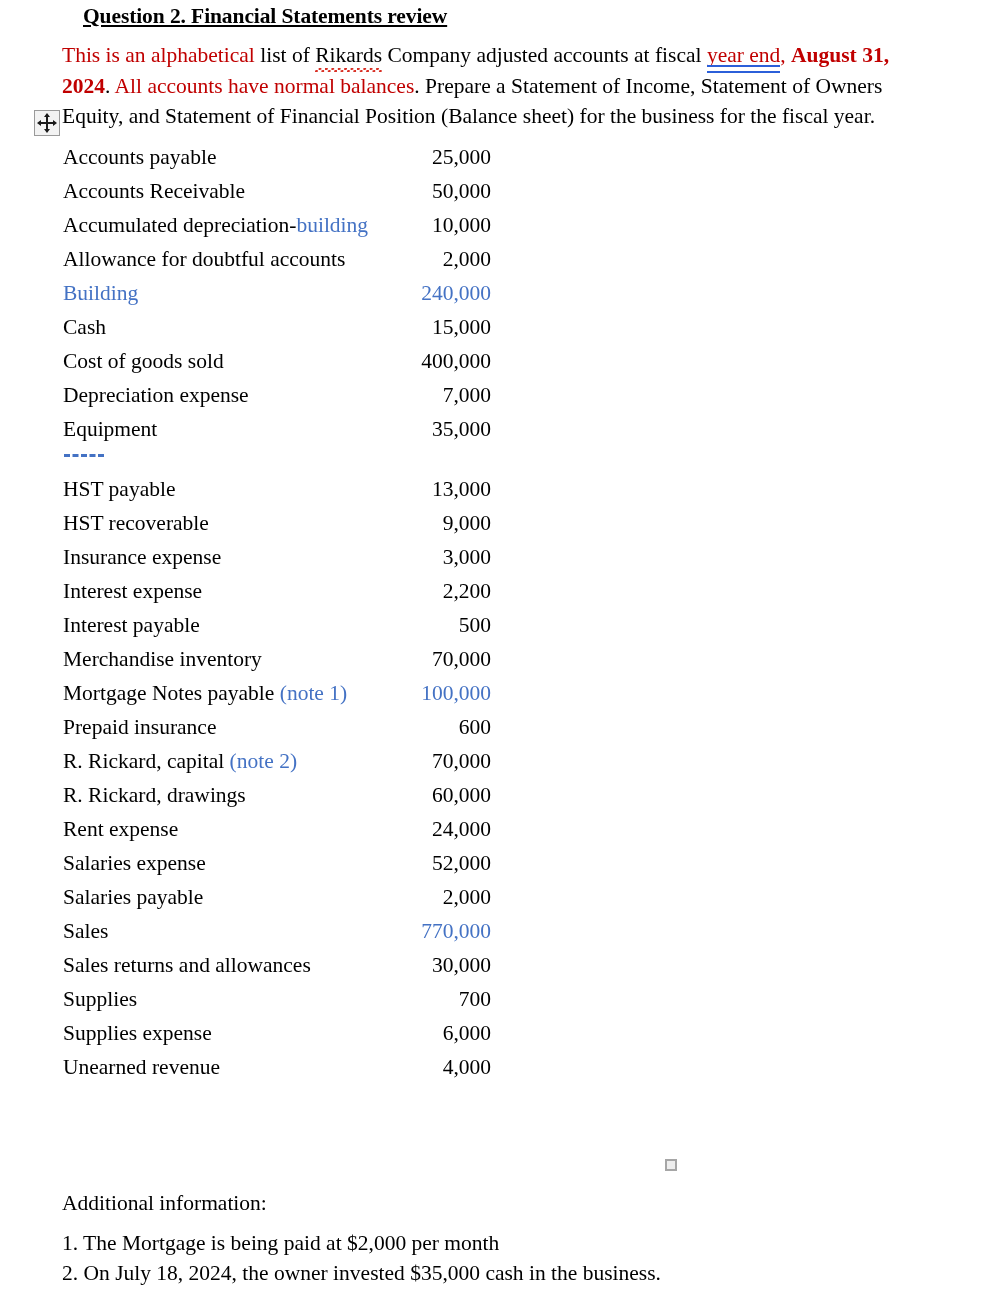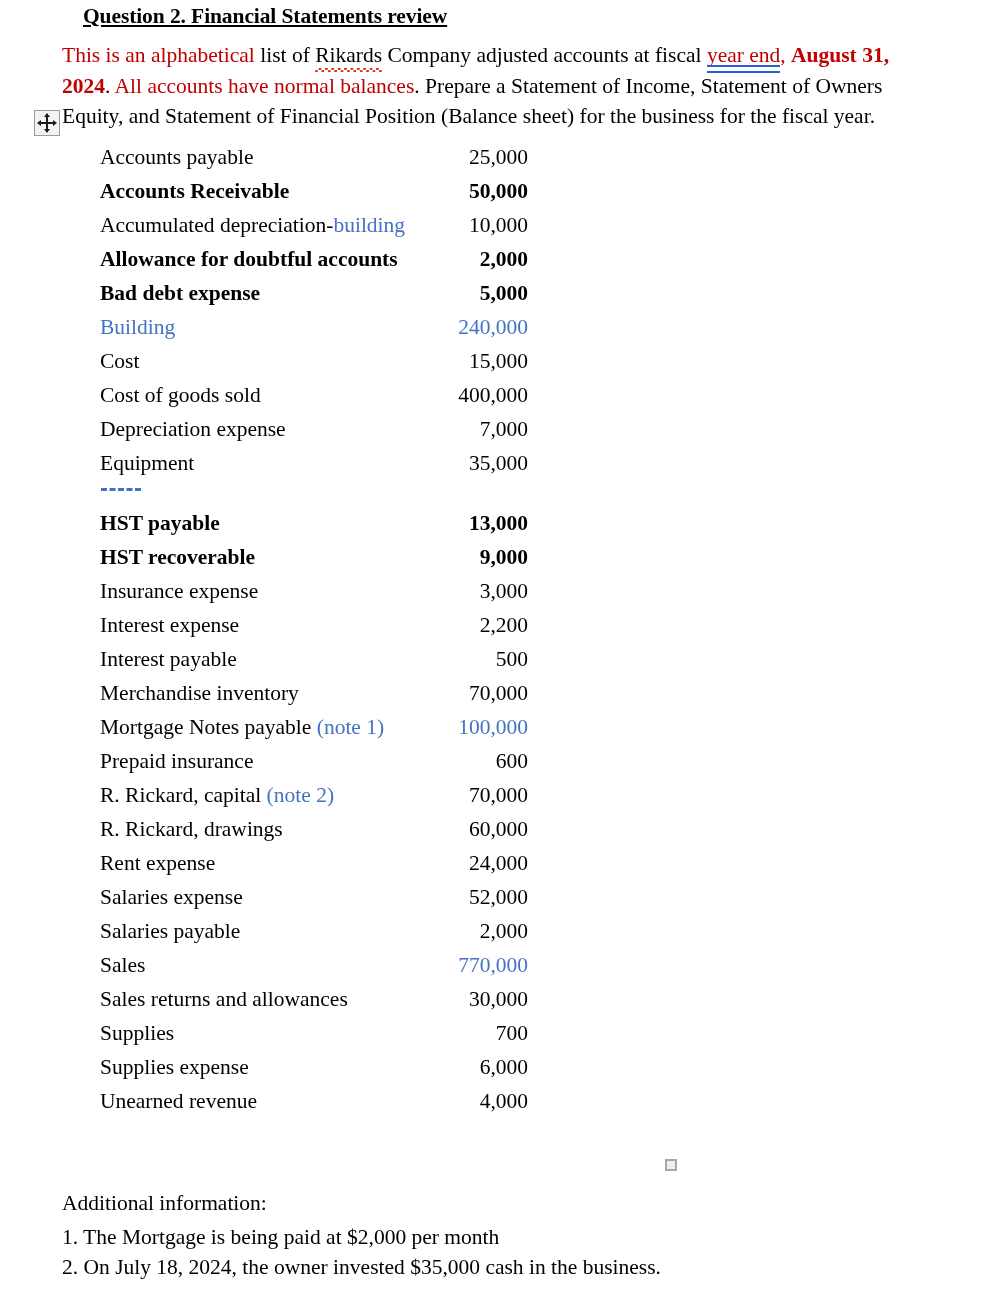--- a/index.html
+++ b/index.html
@@ -99,21 +99,20 @@
     box-sizing: border-box;
   }
   .move-handle svg { display: block; }
 
   
   .account-list {
     position: absolute;
     left: 0;
     top: 140px;
     width: 826px;
-    padding-left: 37px;
   }
   .acct-row {
     position: relative;
     height: 34px;
     line-height: 34px;
     font-size: 21.5px;
   }
   .acct-name {
     position: absolute;
     left: 63px;
@@ -121,21 +120,21 @@
     white-space: nowrap;
   }
   .acct-amt {
     position: absolute;
     right: 335px;
     top: 0;
     text-align: left;
     white-space: nowrap;
   }
   .acct-row.bold .acct-name,
-  .acct-row.bold .acct-amt { font-weight: bold; }
+  .acct-row.bold .acct-amt { font-weight: normal; }
 
   .acct-row.blue-row .acct-name,
   .acct-row.blue-row .acct-amt { color: #4472C4; }
 
   
   .dash-row {
     position: relative;
     height: 26px;
   }
   .dash-mark {
@@ -162,21 +161,21 @@
   
   .additional {
     position: absolute;
     left: 62px;
     top: 1188px;
     width: 880px;
     font-size: 21.5px;
     line-height: 30.5px;
   }
   .additional .ai-line { white-space: nowrap; }
-  .ai-head { margin-bottom: 3px; }
+  .ai-head { margin-bottom: 9px; }
 </style>
 </head>
 <body>
 
 <div class="page">
 
   <div class="intro">
     <div class="q-title">Question 2. Financial Statements review</div>
     <div class="intro-para"><span class="red">This is an alphabetical</span><span> list of </span><span class="spell">Rikards</span><span> Company adjusted accounts at fiscal </span><span class="grammar red">year end</span><span class="red">, </span><span class="red-bold">August 31, 2024</span><span>.</span> <span class="red">All accounts have normal balances</span><span>. Prepare a Statement of Income, Statement of Owners Equity, and Statement of Financial Position (Balance sheet) for the business for the fiscal year.</span></div>
   </div>
@@ -197,30 +196,26 @@
         <div class="acct-amt">50,000</div>
       </div>
       <div class="acct-row">
         <div class="acct-name"><span>Accumulated depreciation-</span><span class="blue">building</span></div>
         <div class="acct-amt">10,000</div>
       </div>
       <div class="acct-row bold">
         <div class="acct-name"><span>Allowance for doubtful accounts</span></div>
         <div class="acct-amt">2,000</div>
       </div>
-      <div class="acct-row bold">
-        <div class="acct-name"><span>Bad debt expense</span></div>
-        <div class="acct-amt">5,000</div>
-      </div>
       <div class="acct-row blue-row">
         <div class="acct-name"><span>Building</span></div>
         <div class="acct-amt">240,000</div>
       </div>
       <div class="acct-row">
-        <div class="acct-name"><span>Cost</span></div>
+        <div class="acct-name"><span>Cash</span></div>
         <div class="acct-amt">15,000</div>
       </div>
       <div class="acct-row">
         <div class="acct-name"><span>Cost of goods sold</span></div>
         <div class="acct-amt">400,000</div>
       </div>
       <div class="acct-row">
         <div class="acct-name"><span>Depreciation expense</span></div>
         <div class="acct-amt">7,000</div>
       </div>

